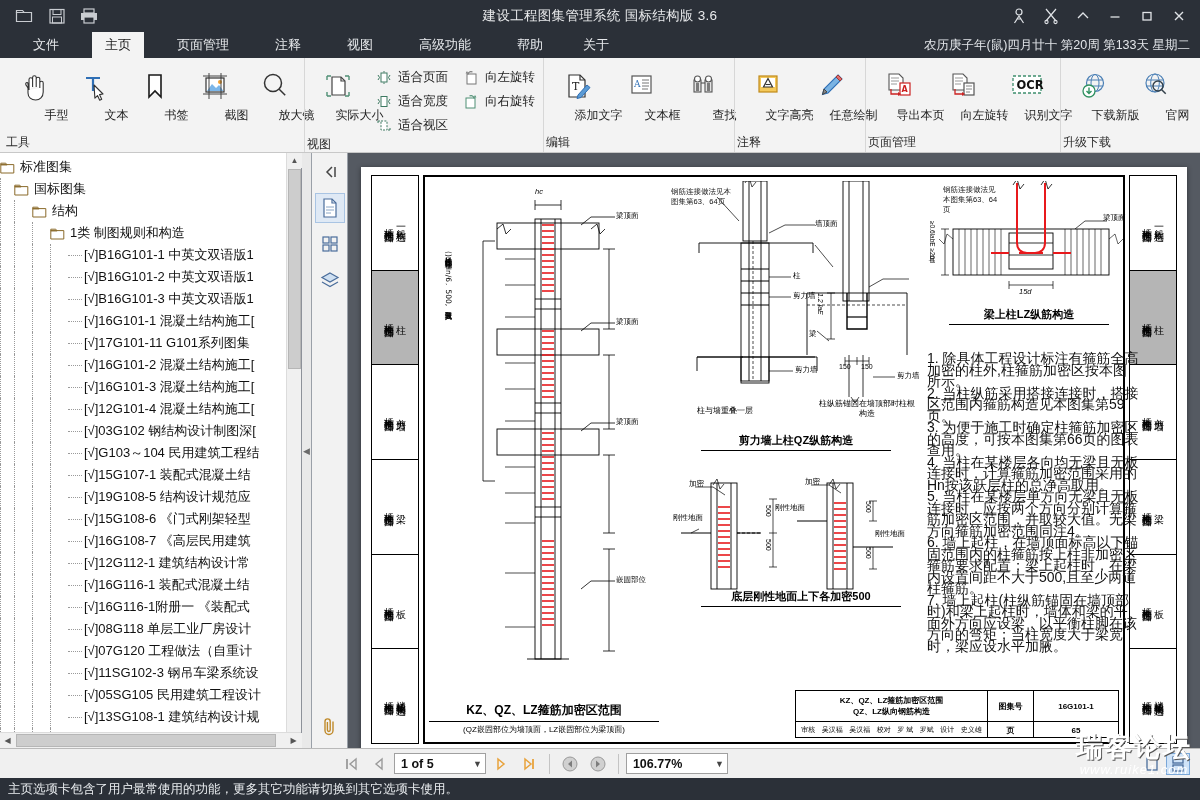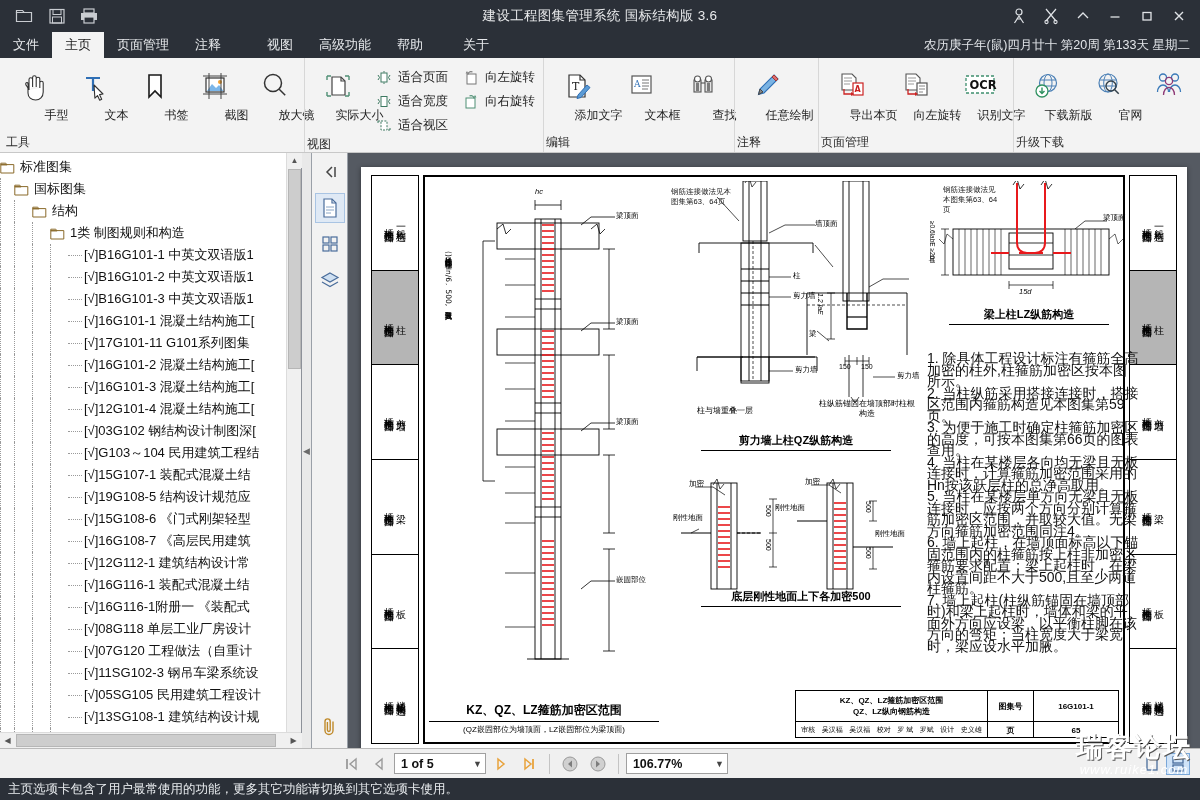--- a/index.html
+++ b/index.html
@@ -26,21 +26,21 @@
   }
   .win-btns { margin-left: auto; display: flex; align-items: center; gap: 2px; padding-right: 6px; }
   .win-btn { width: 30px; height: 28px; display: flex; align-items: center; justify-content: center; color: #dfe2e6; cursor: pointer; }
 
   
   .menubar {
     height: 26px; flex: 0 0 26px; background: #2b3038; display: flex; align-items: stretch;
     position: relative;
   }
   .menu-item {
-    padding: 0 13px; display: flex; align-items: center; color: #e7e9ec; font-size: 13px; cursor: pointer;
+    padding: 0 13px; display: flex; align-items: center; color: #e7e9ec; font-size: 13px; cursor: pointer; margin-left: 20px;
   }
   .menu-item.active { background: #f3f3f3; color: #1b1b1b; }
   .date-info { margin-left: auto; display: flex; align-items: center; color: #e2e5e9; font-size: 12.5px; padding-right: 10px; }
 
   
   .ribbon {
     flex: 0 0 95px; height: 95px; background: #f3f3f3; border-bottom: 1px solid #c8c8c8;
     display: flex; align-items: stretch; position: relative; padding-left: 4px;
   }
   .rgroup { display: flex; flex-direction: column; position: relative; padding: 2px 2px 0 2px; }
@@ -391,20 +391,31 @@
             </svg>
           </span>
           <span class="lbl">查找</span>
         </div>
       </div>
       <div class="rgroup-title">编辑</div>
     </div>
 
     <div class="rgroup" style="width:136px">
       <div class="rgroup-body">
+        <div class="rbtn wide">
+          <span class="ico">
+            <svg width="32" height="32" viewBox="0 0 32 32">
+              <rect x="7" y="6" width="18" height="16" fill="#f4c95b" stroke="#c08a1a" stroke-width="1.2"></rect>
+              <rect x="9" y="8" width="14" height="9" fill="#fff" stroke="#c08a1a" stroke-width="0"></rect>
+              <path d="M16 8.5l4.5 8.5h-9z" fill="none" stroke="#333" stroke-width="1.2"></path>
+              <path d="M13.5 14.5h5" stroke="#333" stroke-width="1.1"></path>
+            </svg>
+          </span>
+          <span class="lbl">文字高亮</span>
+        </div>
         <div class="rbtn wide">
           <span class="ico">
             <svg width="32" height="32" viewBox="0 0 32 32">
               <path d="M22 5l4 4-14 14-5.5 1.5L8 19z" fill="#7ab3e3" stroke="#2f6fb5" stroke-width="1.1"></path>
               <path d="M22 5l4 4-2 2-4-4z" fill="#e06c6c" stroke="#9b3a3a" stroke-width="1"></path>
               <path d="M6.5 24.5L8 19l3 3z" fill="#888" stroke="#444" stroke-width="1"></path>
             </svg>
           </span>
           <span class="lbl">任意绘制</span>
         </div>

